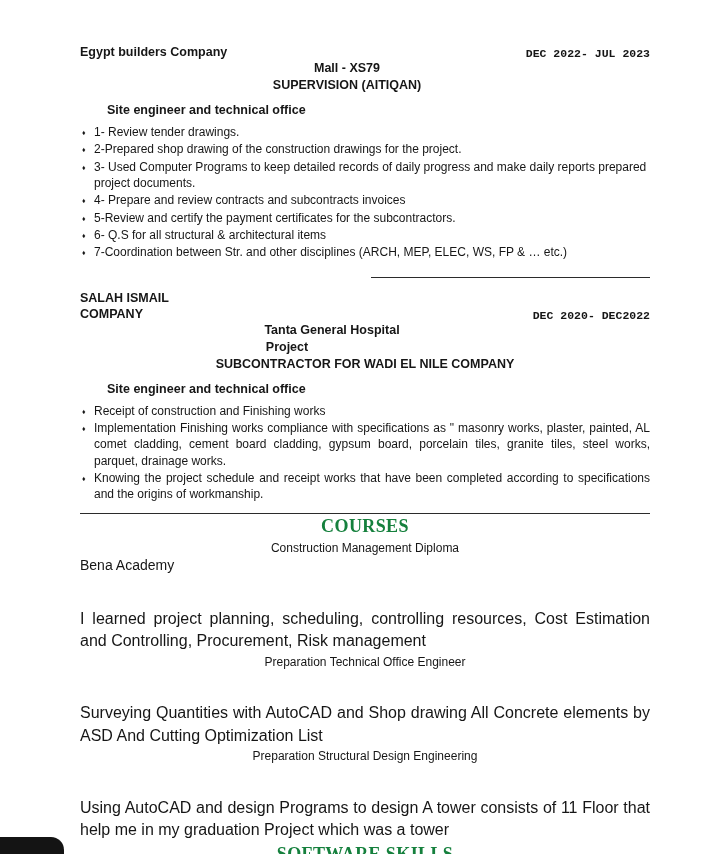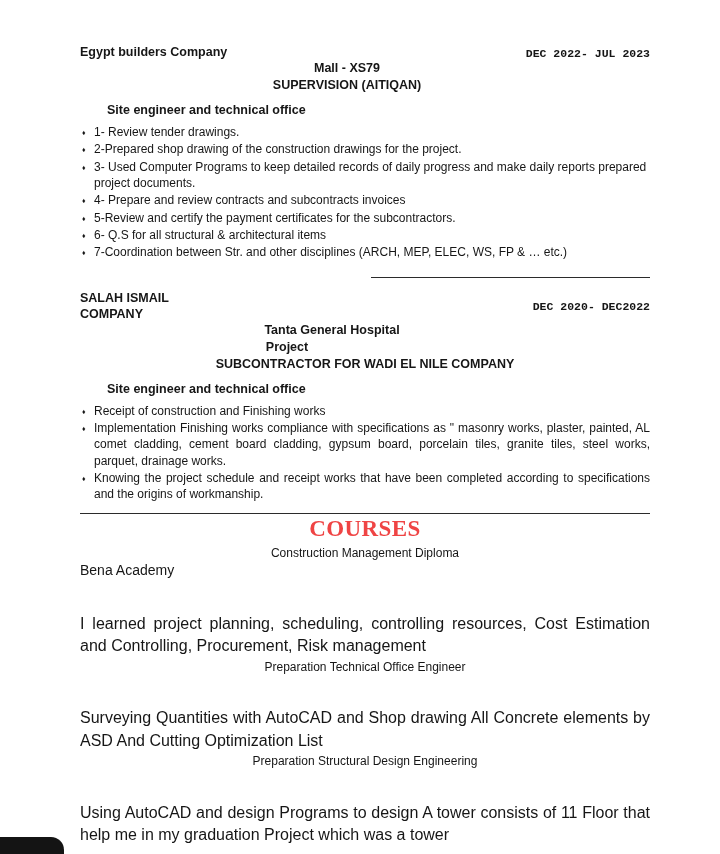--- a/index.html
+++ b/index.html
@@ -6,21 +6,21 @@
   html,body { width:720px; height:854px; }
   body {
     background:#ffffff;
     font-family:"Liberation Sans", sans-serif;
     color:#161616;
     position:relative;
     overflow:hidden;
   }
   .page { padding:44px 70px 0 80px; }
 
-  .row { display:flex; justify-content:space-between; align-items:center; }
+  .row { display:flex; justify-content:space-between; align-items:flex-end; }
   .company { font-weight:bold; font-size:12.5px; line-height:1.3; }
   .company-narrow { max-width:100px; }
   .dates { font-weight:bold; font-size:11.5px; white-space:nowrap; padding-top:2px;font-family:Liberation Mono, monospace; }
 
   .proj { font-size:12.5px; font-weight:bold; line-height:1.35; text-align:center; }
   .shift-a { transform:translateX(-18px); }
   .shift-b { transform:translateX(-33px); }
   .shift-c { transform:translateX(-78px); }
 
   .role { font-weight:bold; font-size:12.5px; margin:9px 0 7px 27px; }
@@ -31,21 +31,21 @@
     content:"\2666"; 
     position:absolute; left:2px; top:4px; font-size:7px; color:#161616;
   }
   ul.bullets.justify li { text-align:justify; }
 
   .divider-half { border:0; border-top:1.3px solid #2b2b2b; width:49%; margin:16px 0 12px auto; }
   .divider-full { border:0; border-top:1.3px solid #2b2b2b; width:100%; margin:10px 0 0 0; }
 
   .serif-heading {
     font-family:"Liberation Serif", serif;
-    font-size:23px; text-align:center; letter-spacing:.4px; color:#ef4444;
+    font-size:18px; text-align:center; letter-spacing:.4px; color:#15803d;
     margin:2px 0 3px 0;
   }
   .course-title { font-size:12px; text-align:center; line-height:1.4; }
   .course-provider { font-size:14px; line-height:1.4; }
   .course-desc { font-size:16px; line-height:1.4; text-align:justify; margin-bottom:1px;margin-top:32px; }
 
   .skills-table {
     list-style:none;
     width:256px; margin:5px 0 0 20px;
     border-top:1.3px solid #2b2b2b;

